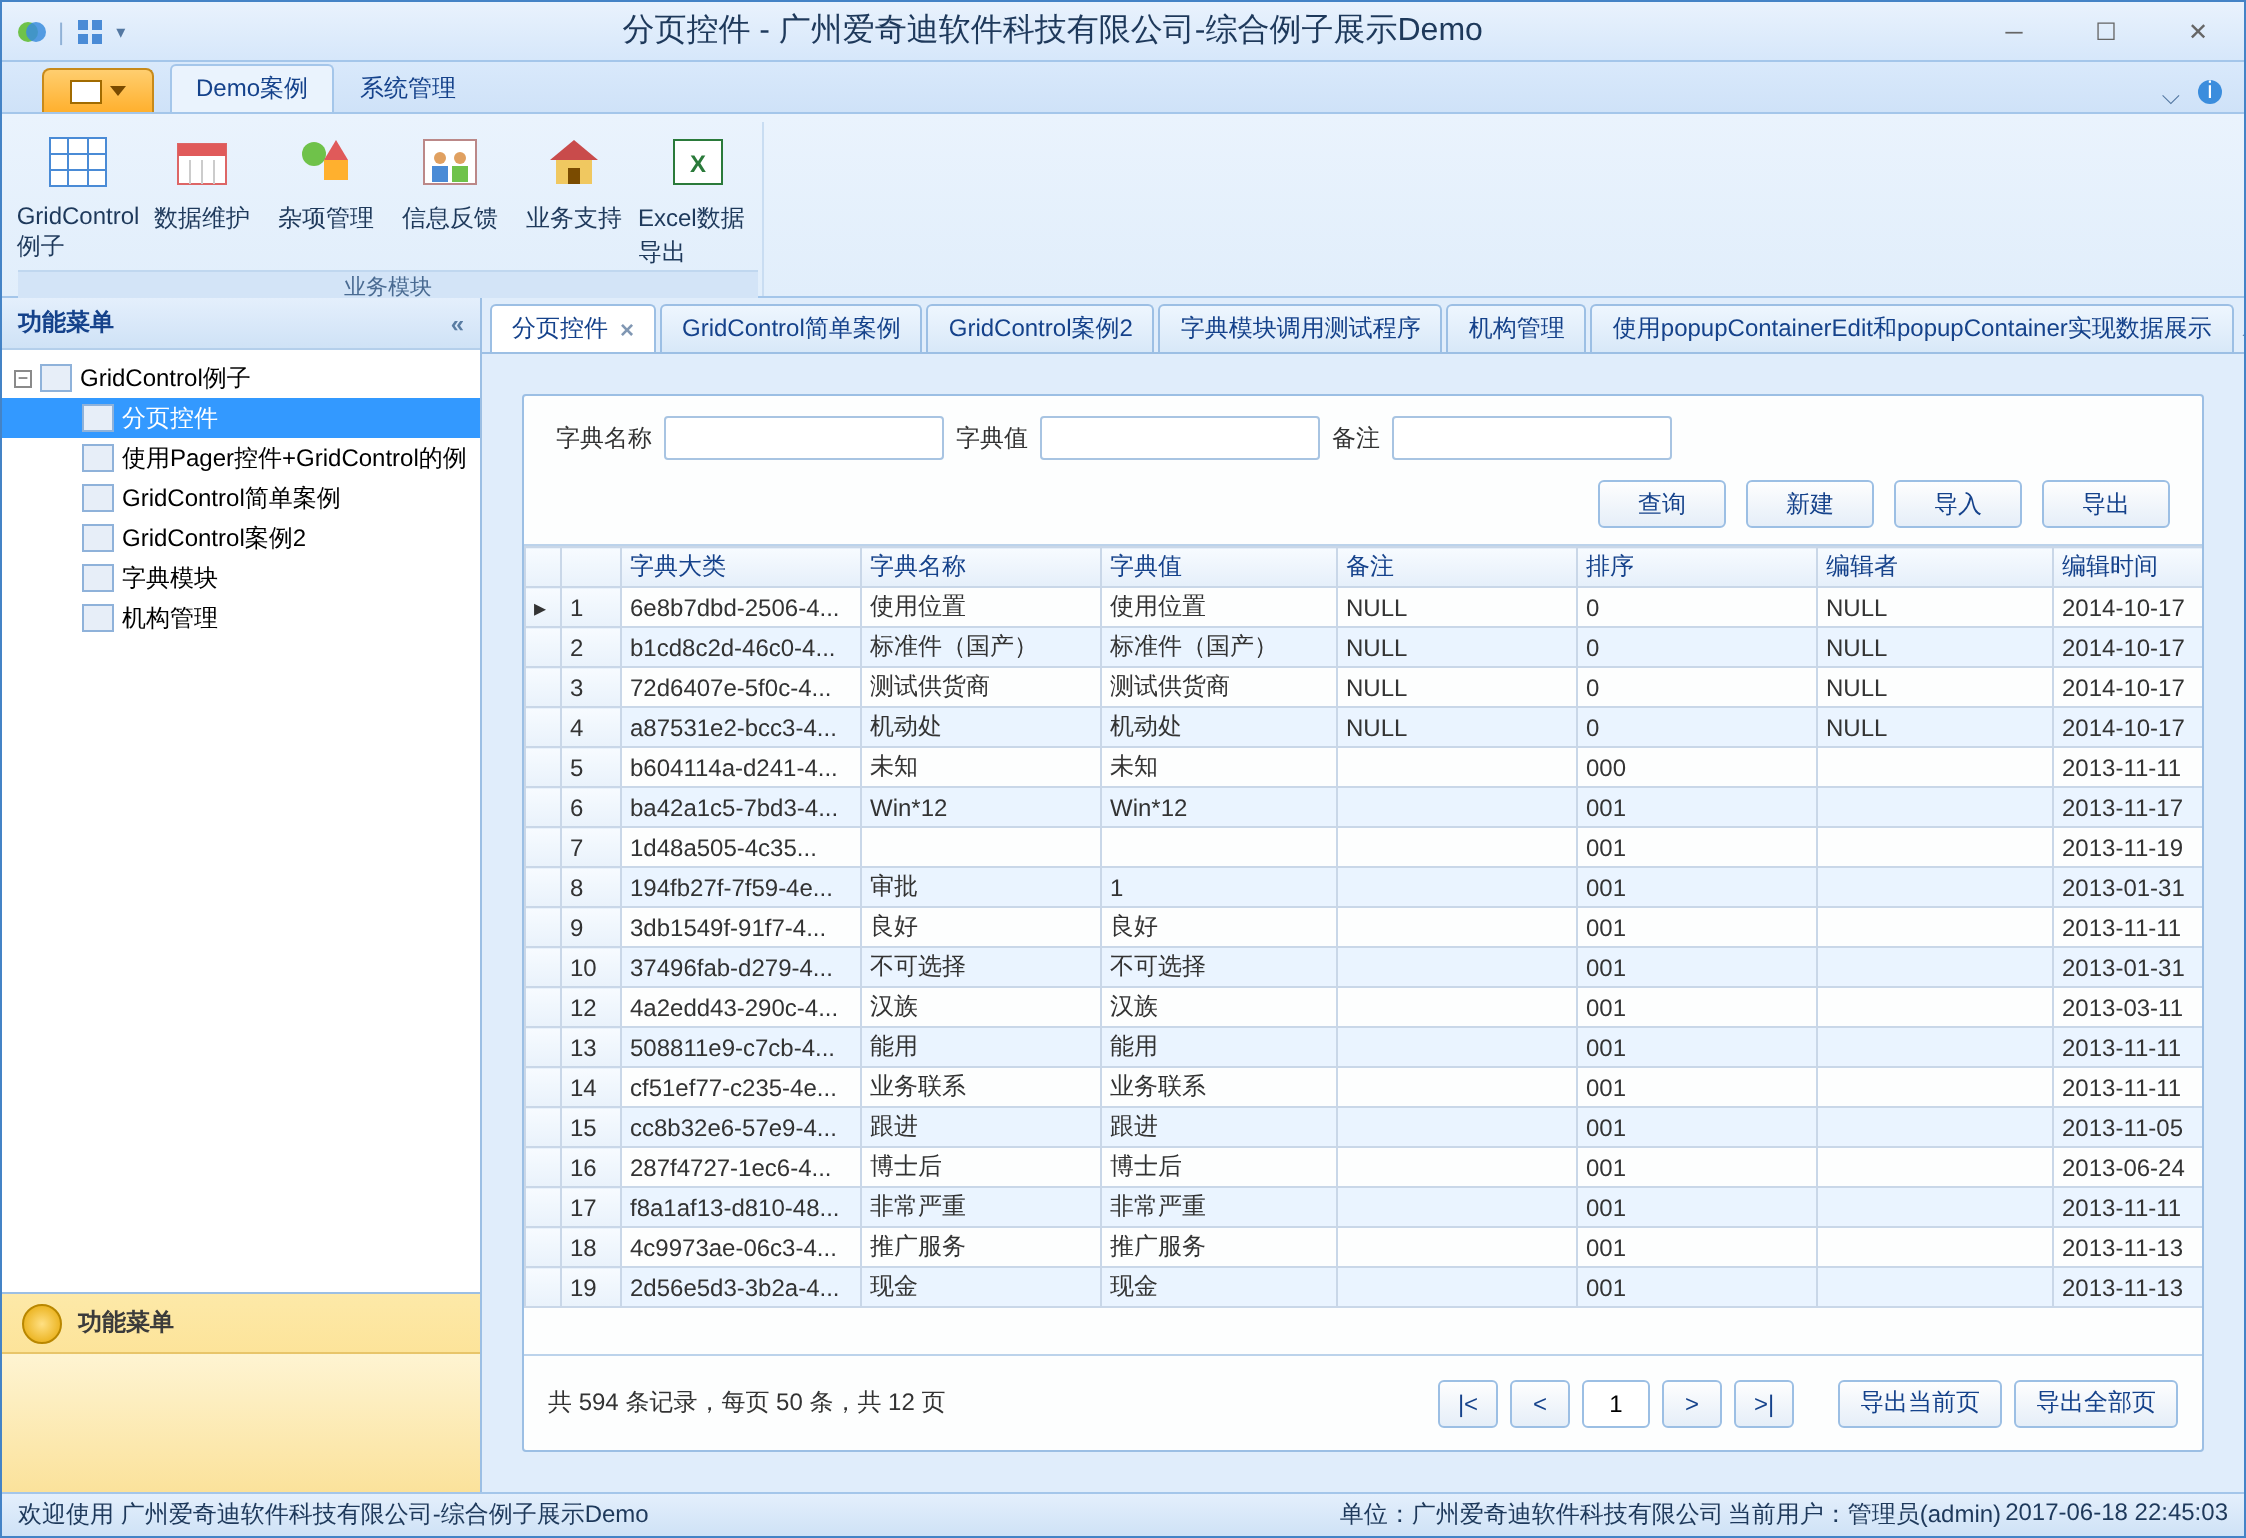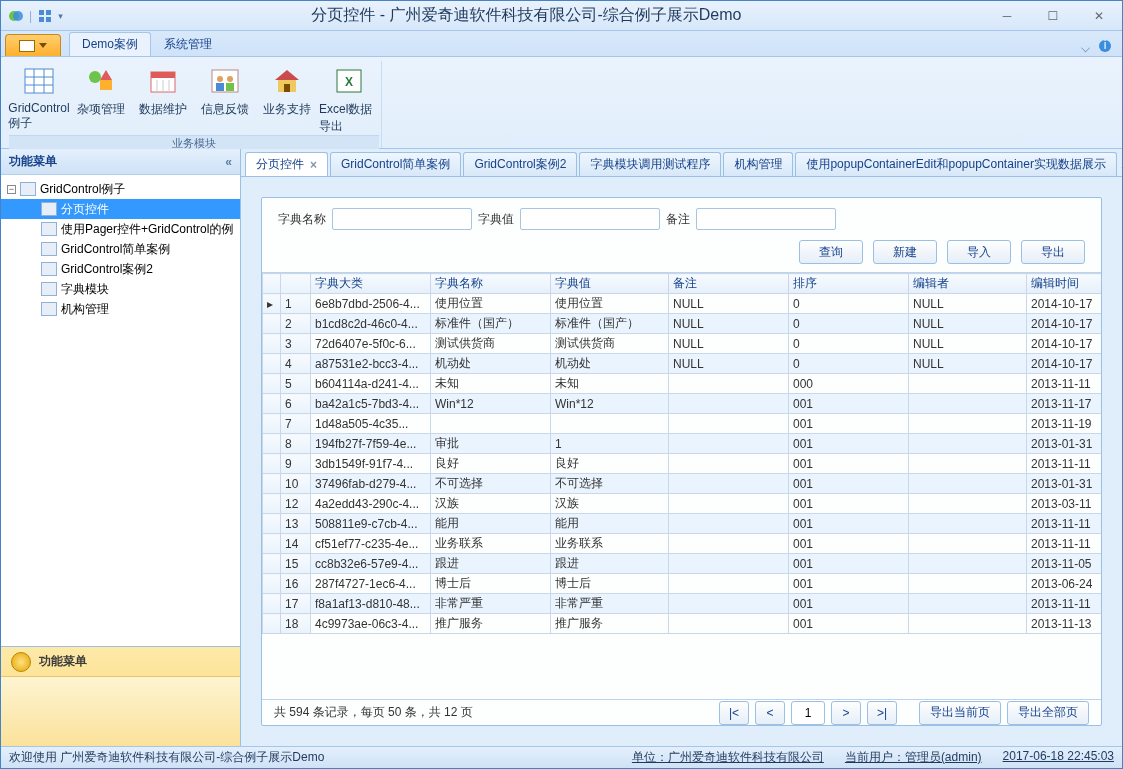--- a/index.html
+++ b/index.html
@@ -7,21 +7,21 @@
 
 
 .titlebar { height: 30px; background: linear-gradient(#e9f2fd,#d6e7fa); display: flex; align-items: center; border-bottom: 1px solid #a4c6ea; }
 .titlebar .left-icons { display: flex; gap: 4px; padding: 0 6px; align-items: center; }
 .titlebar .title { flex: 1; text-align: center; color: #1e395b; font-size: 16px; }
 .win-controls { display: flex; align-items: center; height: 100%; }
 .win-btn { width: 46px; height: 100%; display: flex; align-items: center; justify-content: center; color: #666; }
 .icon-btn { display: inline-flex; align-items: center; justify-content: center; width: 18px; height: 18px; }
 
 
-.ribbon-strip { height: 26px; background: linear-gradient(#d9e9fb,#cfe2f8); display: flex; align-items: end; padding-left: 4px; border-bottom: 1px solid #a4c6ea; position: relative; }
+.ribbon-strip { height: 26px; background: linear-gradient(#d9e9fb,#cfe2f8); display: flex; align-items: end; padding-left: 20px; border-bottom: 1px solid #a4c6ea; position: relative; }
 .app-btn { width: 56px; height: 22px; border-radius: 4px 4px 0 0; background: linear-gradient(#ffce6f,#ffb02e); margin-right: 8px; display: flex; align-items: center; justify-content: center; border: 1px solid #c88a1a; border-bottom: none; }
 .app-btn::after { content: ""; width: 0; height: 0; border-left: 4px solid transparent; border-right: 4px solid transparent; border-top: 5px solid #7a4b00; margin-left: 4px; }
 .app-btn::before { content: ""; width: 14px; height: 10px; background: #fff; border: 1px solid #a16b00; }
 .rtab { height: 24px; padding: 0 12px; display: flex; align-items: center; color: #15428b; border: 1px solid transparent; border-bottom: none; border-radius: 3px 3px 0 0; }
 .rtab.active { background: #eaf3fd; border-color: #a4c6ea; }
 .ribbon-strip .right { margin-left: auto; display: flex; align-items: center; gap: 8px; padding-right: 10px; }
 
 
 .ribbon-body { height: 92px; background: linear-gradient(#eaf3fd,#e1eefb); border-bottom: 1px solid #a4c6ea; display: flex; padding: 4px 6px 0; }
 .rb-group { display: flex; flex-direction: column; align-items: center; border-right: 1px solid #c9ddf2; padding: 0 2px 2px; }
@@ -68,29 +68,29 @@
 
 .grid-wrap { flex: 1; border-top: 1px solid #bcd3eb; overflow: auto; position: relative; }
 table.grid { border-collapse: collapse; width: 100%; table-layout: fixed; }
 .grid th, .grid td { border: 1px solid #c9d7e8; height: 20px; padding: 0 4px; text-align: left; white-space: nowrap; overflow: hidden; text-overflow: ellipsis; color: #333; }
 .grid thead th { background: linear-gradient(#f7fbff,#e5effa); position: sticky; top: 0; font-weight: normal; color: #15428b; font-family: Liberation Serif, serif; }
 .grid tbody tr:nth-child(even) td { background: #eaf4ff; }
 .rowhead { width: 22px; text-align: center; background: linear-gradient(#f7fbff,#e9f2fb) !important; color: #5a7da3; }
 .rowptr { width: 16px; text-align: center; background: linear-gradient(#f7fbff,#e9f2fb) !important; color: #333; }
 .tooltip { position: absolute; top: 139px; left: 134px; background: #ffffe1; border: 1px solid #8c8c8c; padding: 3px 6px; box-shadow: 1px 1px 3px rgba(0,0,0,.25); z-index: 10; }
 
-.pager { height: 26px; border-top: 1px solid #bcd3eb; display: flex; align-items: center; padding: 0 12px; gap: 10px; }
+.pager { height: 48px; border-top: 1px solid #bcd3eb; display: flex; align-items: center; padding: 0 12px; gap: 10px; }
 .pager .info { color: #333; }
 .pager .ctrls { margin-left: auto; display: flex; align-items: center; gap: 6px; }
 .pgbtn { width: 30px; height: 24px; background: linear-gradient(#fefefe,#e5eef8); border: 1px solid #9cbfe4; border-radius: 3px; display: inline-flex; align-items: center; justify-content: center; color: #15428b; }
 .pager input { width: 34px; height: 24px; text-align: center; border: 1px solid #9cbfe4; border-radius: 3px; }
 
 
 .status { height: 22px; background: linear-gradient(#e4effc,#cfe2f6); border-top: 1px solid #a4c6ea; display: flex; align-items: center; padding: 0 8px; color: #1e395b; }
-.status .right { margin-left: auto; display: flex; gap: 21px; text-decoration: underline; }
+.status .right { margin-left: auto; display: flex; gap: 2px; }
 
 col.c-ptr { width: 18px; } col.c-num { width: 30px; } col.c-cat { width: 120px; } col.c-name { width: 120px; } col.c-val { width: 118px; } col.c-remark { width: 120px; } col.c-sort { width: 120px; } col.c-editor { width: 118px; } col.c-time { width: 90px; }
 </style>
 </head>
 <body>
 
 <div class="titlebar">
   <div class="left-icons">
     <span class="icon-btn">
         <svg width="16" height="16">
@@ -140,39 +140,39 @@
               <line x1="1" y1="9" x2="29" y2="9" stroke="#4a8bd6"></line>
               <line x1="1" y1="17" x2="29" y2="17" stroke="#4a8bd6"></line>
               <line x1="10" y1="1" x2="10" y2="25" stroke="#4a8bd6"></line>
               <line x1="20" y1="1" x2="20" y2="25" stroke="#4a8bd6"></line>
             </svg>
           </div>
           <span>GridControl例子</span>
         </div>
       <div class="rb-item">
           <div class="rb-ico">
-            <svg width="30" height="26">
-              <circle cx="9" cy="9" r="6" fill="#6fc24a"></circle>
-              <rect x="14" y="12" width="12" height="10" fill="#ffb02e"></rect>
-              <polygon points="20,2 26,12 14,12" fill="#e05a5a"></polygon>
-            </svg>
-          </div>
-          <span>杂项管理</span>
-        </div>
-      <div class="rb-item">
-          <div class="rb-ico">
             <svg width="28" height="26">
               <rect x="2" y="4" width="24" height="20" fill="#fff" stroke="#d66"></rect>
               <rect x="2" y="4" width="24" height="6" fill="#e05a5a"></rect>
               <line x1="8" y1="12" x2="8" y2="24" stroke="#ccc"></line>
               <line x1="14" y1="12" x2="14" y2="24" stroke="#ccc"></line>
               <line x1="20" y1="12" x2="20" y2="24" stroke="#ccc"></line>
             </svg>
           </div>
           <span>数据维护</span>
+        </div>
+      <div class="rb-item">
+          <div class="rb-ico">
+            <svg width="30" height="26">
+              <circle cx="9" cy="9" r="6" fill="#6fc24a"></circle>
+              <rect x="14" y="12" width="12" height="10" fill="#ffb02e"></rect>
+              <polygon points="20,2 26,12 14,12" fill="#e05a5a"></polygon>
+            </svg>
+          </div>
+          <span>杂项管理</span>
         </div>
       <div class="rb-item">
           <div class="rb-ico">
             <svg width="30" height="26">
               <rect x="2" y="2" width="26" height="22" fill="#fff" stroke="#b88"></rect>
               <circle cx="10" cy="11" r="3" fill="#e0a060"></circle>
               <rect x="6" y="15" width="8" height="8" fill="#4a8bd6"></rect>
               <circle cx="20" cy="11" r="3" fill="#e0a060"></circle>
               <rect x="16" y="15" width="8" height="8" fill="#6fc24a"></rect>
             </svg>
@@ -344,21 +344,21 @@
                 <td>标准件（国产）</td>
                 <td>标准件（国产）</td>
                 <td>NULL</td>
                 <td>0</td>
                 <td>NULL</td>
                 <td>2014-10-17</td>
               </tr>
               <tr>
                 <td class="rowptr"></td>
                 <td class="rowhead">3</td>
-                <td>72d6407e-5f0c-6...</td>
+                <td>72d6407e-5f0c-4...</td>
                 <td>测试供货商</td>
                 <td>测试供货商</td>
                 <td>NULL</td>
                 <td>0</td>
                 <td>NULL</td>
                 <td>2014-10-17</td>
               </tr>
               <tr>
                 <td class="rowptr"></td>
                 <td class="rowhead">4</td>
@@ -501,20 +501,31 @@
                 <td>001</td>
                 <td></td>
                 <td>2013-11-11</td>
               </tr>
               <tr>
                 <td class="rowptr"></td>
                 <td class="rowhead">18</td>
                 <td>4c9973ae-06c3-4...</td>
                 <td>推广服务</td>
                 <td>推广服务</td>
+                <td></td>
+                <td>001</td>
+                <td></td>
+                <td>2013-11-13</td>
+              </tr>
+              <tr>
+                <td class="rowptr"></td>
+                <td class="rowhead">19</td>
+                <td>2d56e5d3-3b2a-4...</td>
+                <td>现金</td>
+                <td>现金</td>
                 <td></td>
                 <td>001</td>
                 <td></td>
                 <td>2013-11-13</td>
               </tr>
             </tbody>
         </table>
       </div>
 
       <div class="pager">

